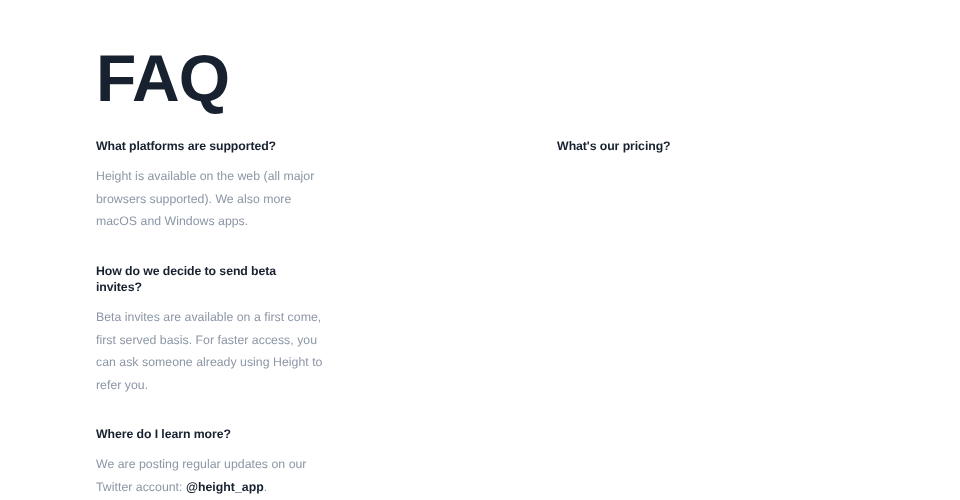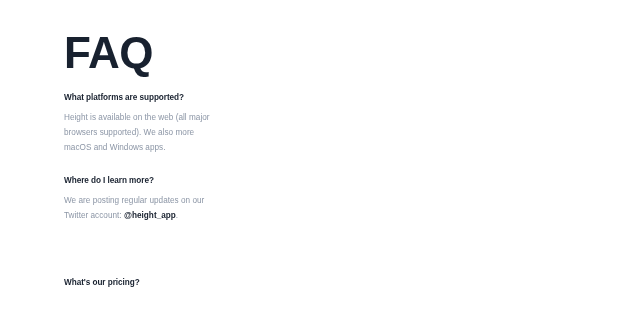--- a/index.html
+++ b/index.html
@@ -30,30 +30,31 @@
     letter-spacing: -0.5px;
     color: #18212f;
     margin: 0;
   }
   .faq-grid {
     position: absolute;
     left: 64px;
     top: 92px;
     width: 520px;
     display: flex;
-    flex-direction: column;
-    gap: 54px;
+    flex-direction: row;
+    gap: 75px;
   }
   .faq-column {
     width: 152px;
     display: flex;
     flex-direction: column;
   }
   .faq-column.right {
     width: 156px;
+    align-items: flex-end;
   }
   .faq-item {
     margin-bottom: 20px;
   }
   .faq-item:last-child {
     margin-bottom: 0;
   }
   .faq-question {
     font-size: 8.2px;
     line-height: 11px;
@@ -88,20 +89,24 @@
   <h1 class="page-title">FAQ</h1>
 
   <div class="faq-grid">
 
     <div class="faq-column left">
         <div class="faq-item">
           <p class="faq-question">What platforms are supported?</p>
           <p class="faq-answer">Height is available on the web (all major browsers supported). We also more macOS and Windows apps.</p>
         </div>
         <div class="faq-item">
+          <p class="faq-question">How do we decide to send beta invites?</p>
+          <p class="faq-answer">Beta invites are available on a first come, first served basis. For faster access, you can ask someone already using Height to refer you.</p>
+        </div>
+        <div class="faq-item">
           <p class="faq-question">Where do I learn more?</p>
           <p class="faq-answer">We are posting regular updates on our Twitter account: <a class="handle" href="#">@height_app</a>.</p>
         </div>
       </div>
 
     <div class="faq-column right">
         <div class="faq-item">
           <p class="faq-question">What's our pricing?</p>
         </div>
         <div class="faq-item">

